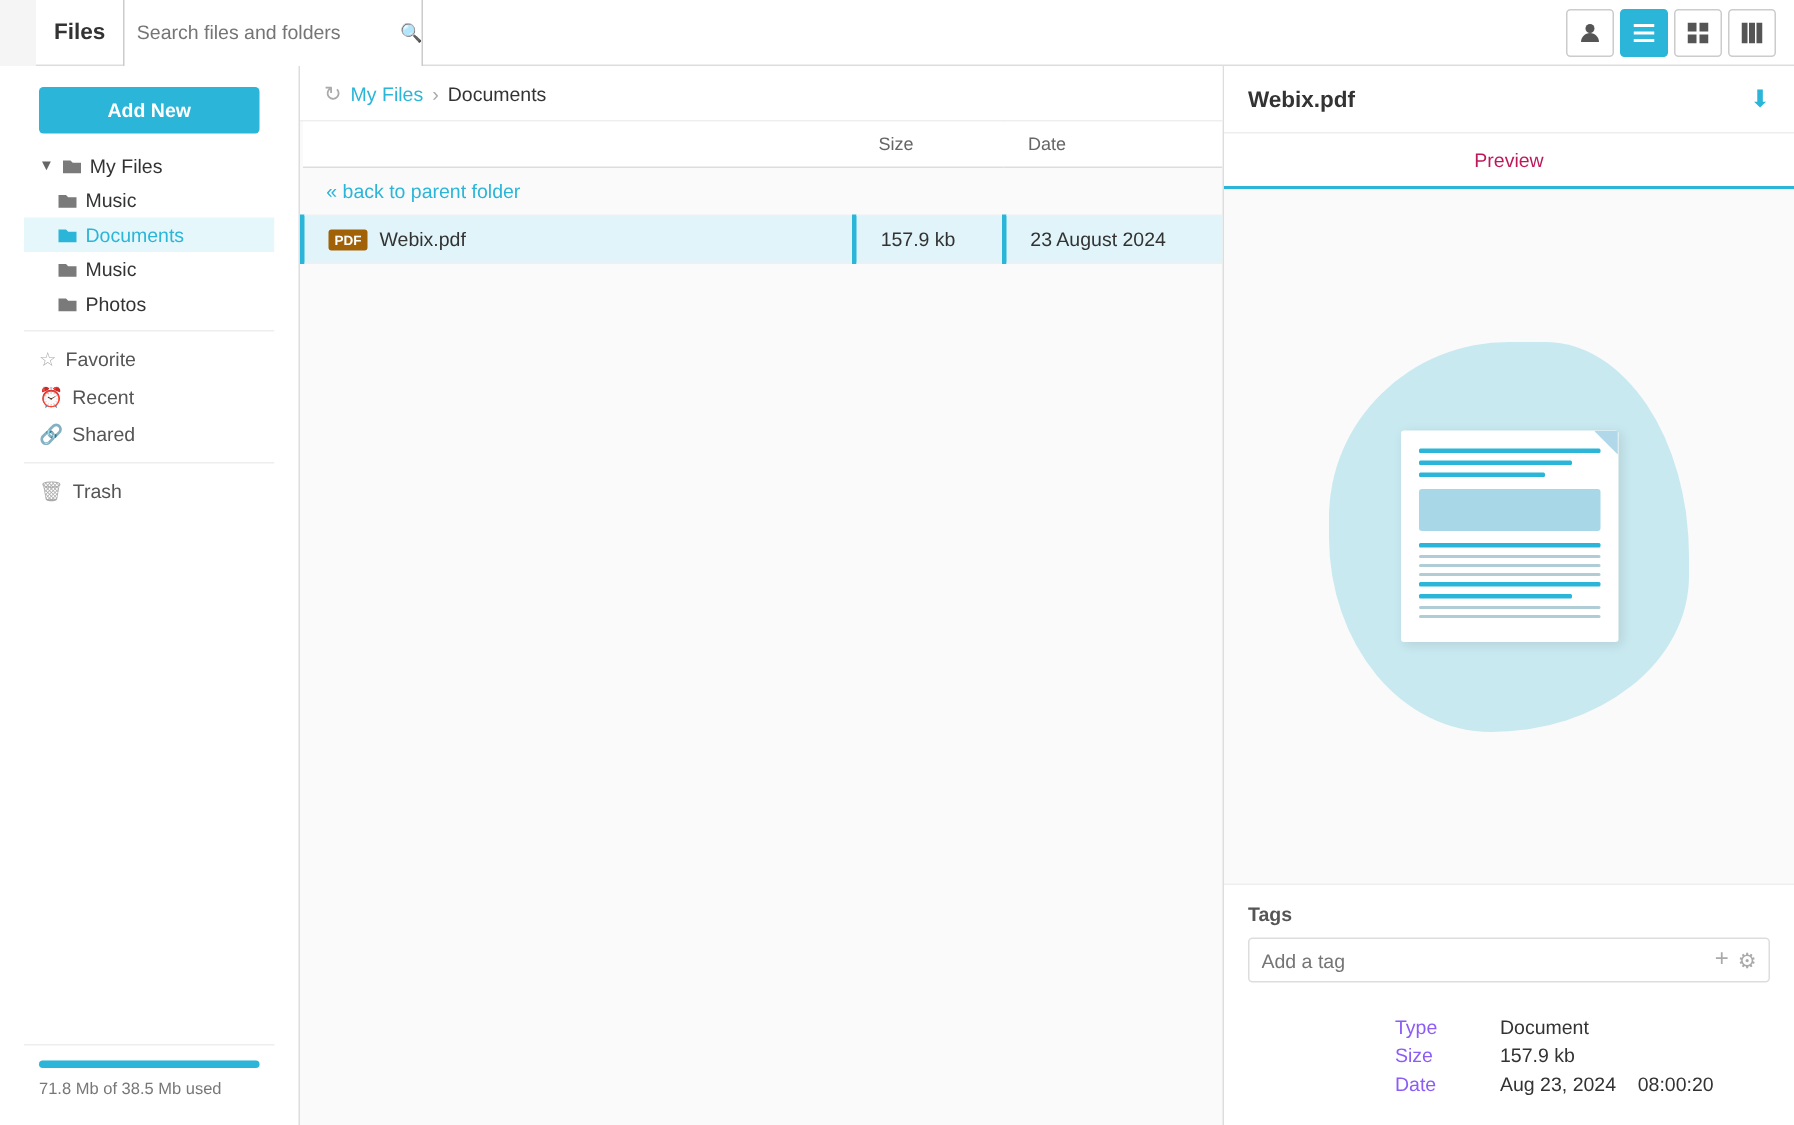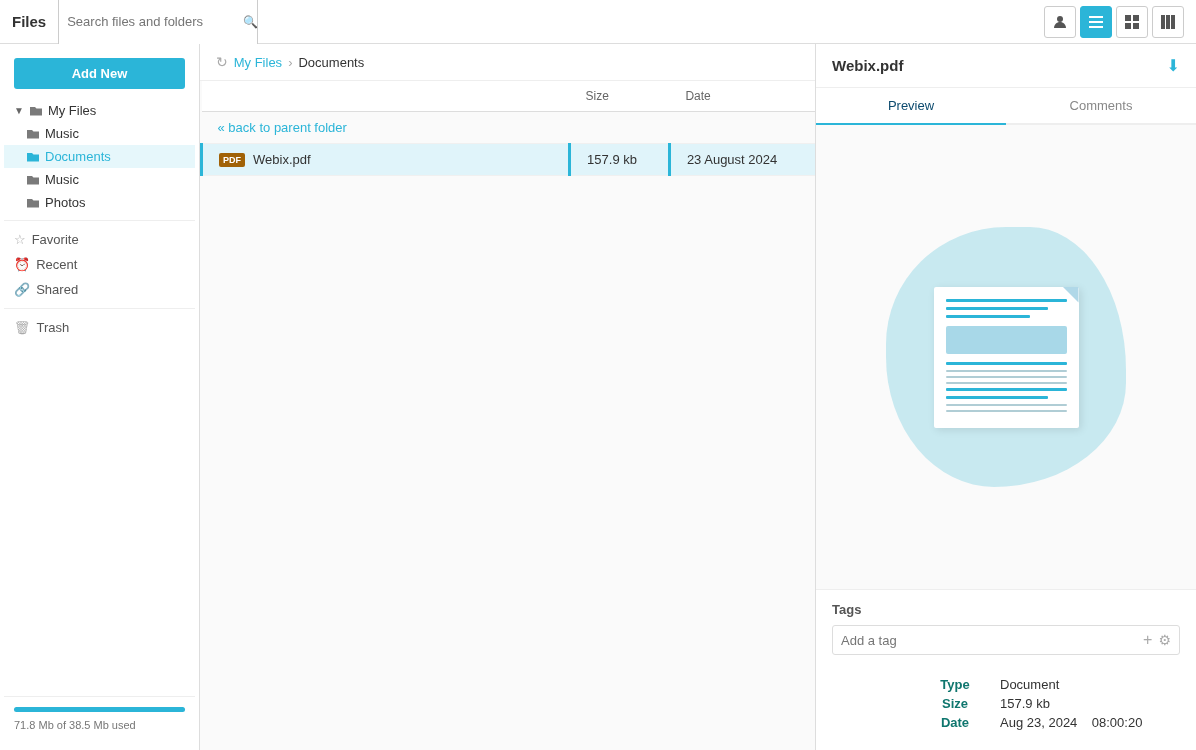--- a/index.html
+++ b/index.html
@@ -1,21 +1,21 @@
 <!DOCTYPE html>
 <html><head>
   <meta charset="utf-8">
   <style>
     * { box-sizing: border-box; margin: 0; padding: 0; }
     body { font-family: Arial, sans-serif; font-size: 13px; color: #333; background: #f5f5f5; height: 750px; overflow: hidden; }
 
     
     .topbar {
       display: flex; align-items: center; background: #fff; border-bottom: 1px solid #ddd;
-      height: 44px; padding: 0 12px; gap: 12px;
+      height: 44px; padding: 0 12px; gap: 12px; margin-left: 24px;
     }
     .topbar-title { font-size: 15px; font-weight: bold; color: #333; }
     .search-box {
       display: flex; align-items: center; border: 1px solid #ccc; border-radius: 3px;
       padding: 20px 8px; width: 200px; background: #fff;
     }
     .search-box input { border: none; outline: none; font-size: 13px; flex: 1; }
     .search-icon { color: #999; font-size: 12px; }
     .topbar-spacer { flex: 1; }
     .topbar-icons { display: flex; gap: 4px; align-items: center; }
@@ -25,21 +25,21 @@
       color: #555;
     }
     .topbar-icon-btn.active { background: #2bb5d8; border-color: #2bb5d8; color: #fff; }
 
     
     .main-layout { display: flex; height: calc(750px - 44px); }
 
     
     .sidebar {
       width: 200px; background: #fff; border-right: 1px solid #ddd;
-      display: flex; flex-direction: column; padding: 8px 4px;
+      display: flex; flex-direction: column; padding: 8px 16px;
       flex-shrink: 0;
     }
     .add-new-btn {
       margin: 6px 10px 10px; background: #2bb5d8; color: #fff; border: none;
       border-radius: 3px; padding: 8px 0; cursor: pointer; font-size: 13px; font-weight: bold;
       width: calc(100% - 20px);
     }
     .sidebar-tree { flex: 1; overflow-y: auto; }
     .tree-item {
       display: flex; align-items: center; padding: 4px 10px; cursor: pointer;
@@ -91,21 +91,21 @@
       display: flex; align-items: center; justify-content: space-between;
       padding: 12px 16px; border-bottom: 1px solid #eee;
     }
     .right-panel-title { font-size: 15px; font-weight: bold; color: #333; }
     .download-icon { color: #2bb5d8; cursor: pointer; font-size: 16px; }
     .right-tabs { display: flex; border-bottom: 2px solid #eee; }
     .right-tab {
       flex: 1; text-align: center; padding: 10px; cursor: pointer;
       color: #888; font-size: 13px; border-bottom: 2px solid transparent; margin-bottom: -2px;
     }
-    .right-tab.active { color: #0c4a6e; border-bottom-color: #2bb5d8; }
+    .right-tab.active { color: #be185d; border-bottom-color: #2bb5d8; }
 
     
     .preview-area {
       flex: 1; display: flex; align-items: center; justify-content: center;
       padding: 20px; background: #fafafa;
     }
     .preview-blob {
       position: relative; width: 240px; height: 270px;
       display: flex; align-items: center; justify-content: center;
     }
@@ -138,21 +138,21 @@
       display: flex; align-items: center; border: 1px solid #ddd; border-radius: 3px;
       padding: 5px 8px; gap: 6px;
     }
     .tags-input { border: none; outline: none; flex: 1; font-size: 13px; color: #aaa; }
     .tags-add-btn { color: #aaa; cursor: pointer; font-size: 16px; }
     .tags-gear-btn { color: #aaa; cursor: pointer; font-size: 14px; }
 
     
     .file-info { padding: 10px 16px 16px; }
     .info-row { display: flex; justify-content: flex-end; margin-bottom: 4px; gap: 20px; }
-    .info-key { color: #0f766e; font-size: 13px; font-weight: bold; text-align: center; min-width: 50px; }
+    .info-key { color: #8b5cf6; font-size: 13px; font-weight: normal; text-align: left; min-width: 50px; }
     .info-val { color: #333; font-size: 13px; min-width: 180px; }
 
     .file-list-scroll { overflow-y: auto; flex: 1; }
   </style>
 </head>
 <body>
 
 <div class="topbar">
   <span class="topbar-title">Files</span>
   <div class="search-box">
@@ -314,23 +314,20 @@
 
     <div class="right-panel-header">
       <span class="right-panel-title">Webix.pdf</span>
       <span class="download-icon">⬇</span>
     </div>
 
     <div class="right-tabs">
       <div class="right-tab active">
         <span>Preview</span>
       </div>
-      <div class="right-tab">
-        <span>Comments</span>
-      </div>
     </div>
 
     <div class="preview-area">
       <div class="preview-blob">
         <div class="blob-bg"></div>
         <div class="doc-preview">
           <div class="doc-corner"></div>
           <div class="doc-line full"></div>
           <div class="doc-line medium"></div>
           <div class="doc-line short"></div>

